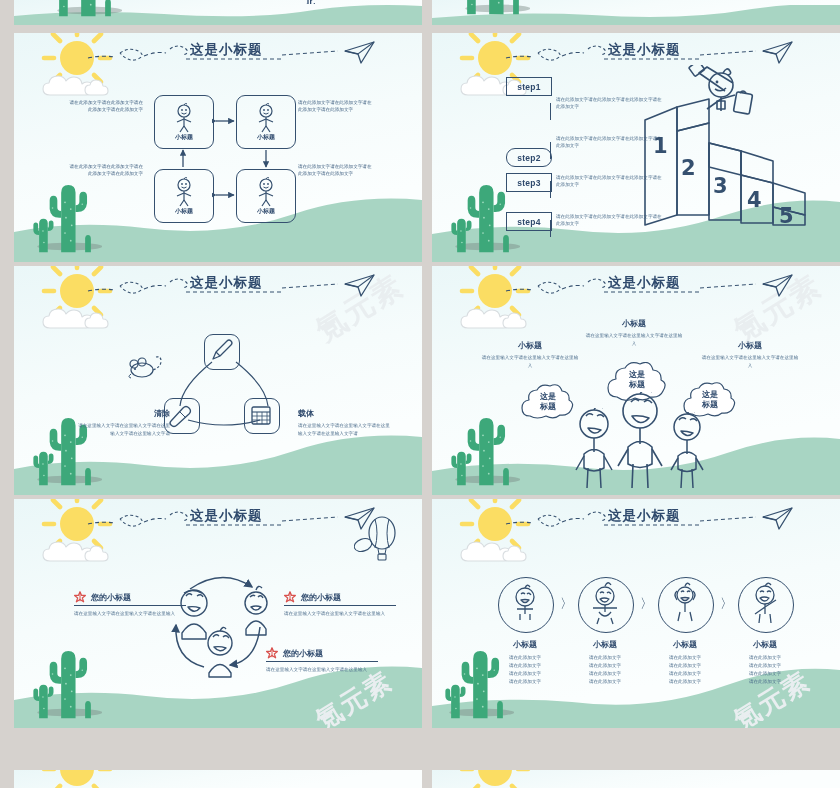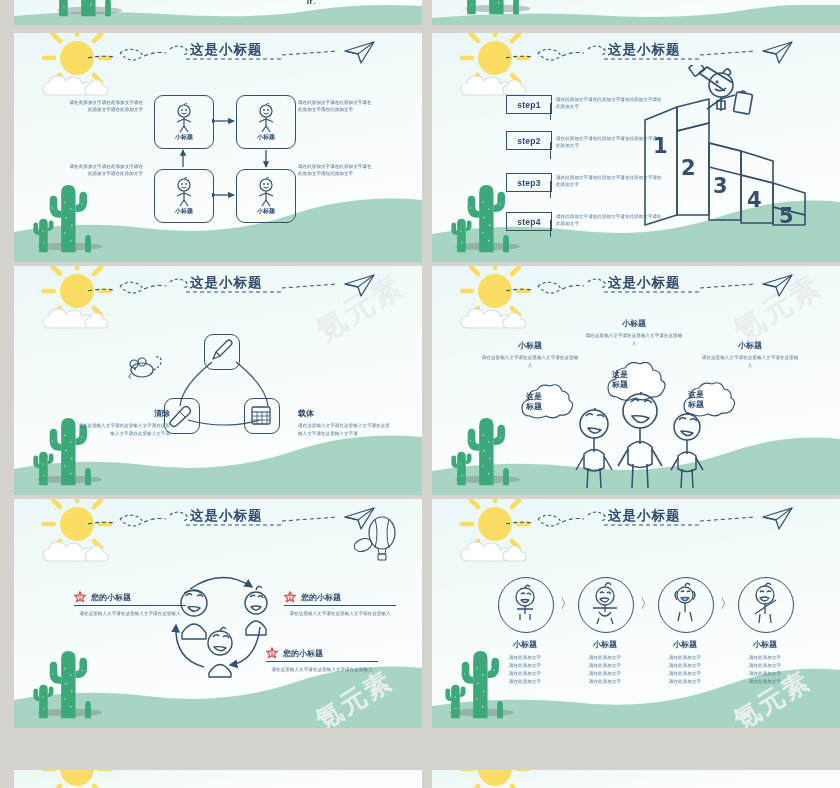--- a/index.html
+++ b/index.html
@@ -97,25 +97,25 @@
   .s3 .mouse{position:absolute;left:112px;top:88px;width:44px;height:30px;}
 
   
   .s4 .capt{position:absolute;text-align:center;}
   .s4 .capt .h{font-size:8px;font-weight:700;color:#2f4a6d;margin-bottom:3px;}
   .s4 .capt .p{font-size:4.6px;line-height:1.65;color:#4a6b8a;}
   .s4 .c1{left:48px;top:74px;width:100px;}
   .s4 .c2{left:152px;top:52px;width:100px;}
   .s4 .c3{left:268px;top:74px;width:100px;}
   .s4 .bub{position:absolute;font-size:8px;font-weight:700;color:#2f4a6d;
-          text-align:left;line-height:1.25;}
+          text-align:center;line-height:1.25;}
   .s4 .person{position:absolute;}
 
   
-  .s5 .kv{position:absolute;width:112px;text-align:center;}
+  .s5 .kv{position:absolute;width:112px;}
   .s5 .kv .row{display:flex;align-items:center;gap:5px;border-bottom:1.1px solid #35506f;padding-bottom:2px;}
   .s5 .kv .h{font-size:8px;font-weight:700;color:#2f4a6d;}
   .s5 .kv .p{font-size:4.6px;line-height:1.65;color:#4a6b8a;margin-top:4px;}
   .s5 .k1{left:60px;top:92px;}
   .s5 .k1 .row{justify-content:flex-start;}
   .s5 .k2{left:270px;top:92px;}
   .s5 .k3{left:252px;top:148px;}
   .s5 .star{width:12px;height:12px;flex:0 0 12px;}
   .s5 .cyc{position:absolute;left:150px;top:72px;width:118px;height:110px;}
 
@@ -350,25 +350,25 @@
         <path d="M84 10 q8 -6 16 0 q4 4 -3 6" fill="none" stroke="#35506f" stroke-width="1.1" stroke-dasharray="3 2.5"></path>
         <line x1="100" y1="20" x2="196" y2="20" stroke="#35506f" stroke-width="1" stroke-dasharray="4 3"></line>
         <line x1="196" y1="16" x2="252" y2="12" stroke="#35506f" stroke-width="1" stroke-dasharray="4 3"></line>
         <g transform="translate(258,2)">
             <use href="#sym-plane"></use>
           </g>
       </svg>
       <div class="ttl">这是小标题</div>
     </div>
 
-    <div class="stepbox" style="top:62px;">step1</div>
+    <div class="stepbox" style="top:44px;">step1</div>
     <div class="steptick" style="top:70px;"></div>
     <div class="steptxt" style="top:63px;">请在此添加文字请在此添加文字请在此添加文字请在此添加文字</div>
 
-    <div class="stepbox" style="top:98px;">step2</div>
+    <div class="stepbox" style="top:115px;border-radius:9px;">step2</div>
     <div class="steptick" style="top:109px;"></div>
     <div class="steptxt" style="top:102px;">请在此添加文字请在此添加文字请在此添加文字请在此添加文字</div>
 
     <div class="stepbox" style="top:140px;">step3</div>
     <div class="steptick" style="top:148px;"></div>
     <div class="steptxt" style="top:141px;">请在此添加文字请在此添加文字请在此添加文字请在此添加文字</div>
 
     <div class="stepbox" style="top:179px;">step4</div>
     <div class="steptick" style="top:187px;"></div>
     <div class="steptxt" style="top:180px;">请在此添加文字请在此添加文字请在此添加文字请在此添加文字</div>

